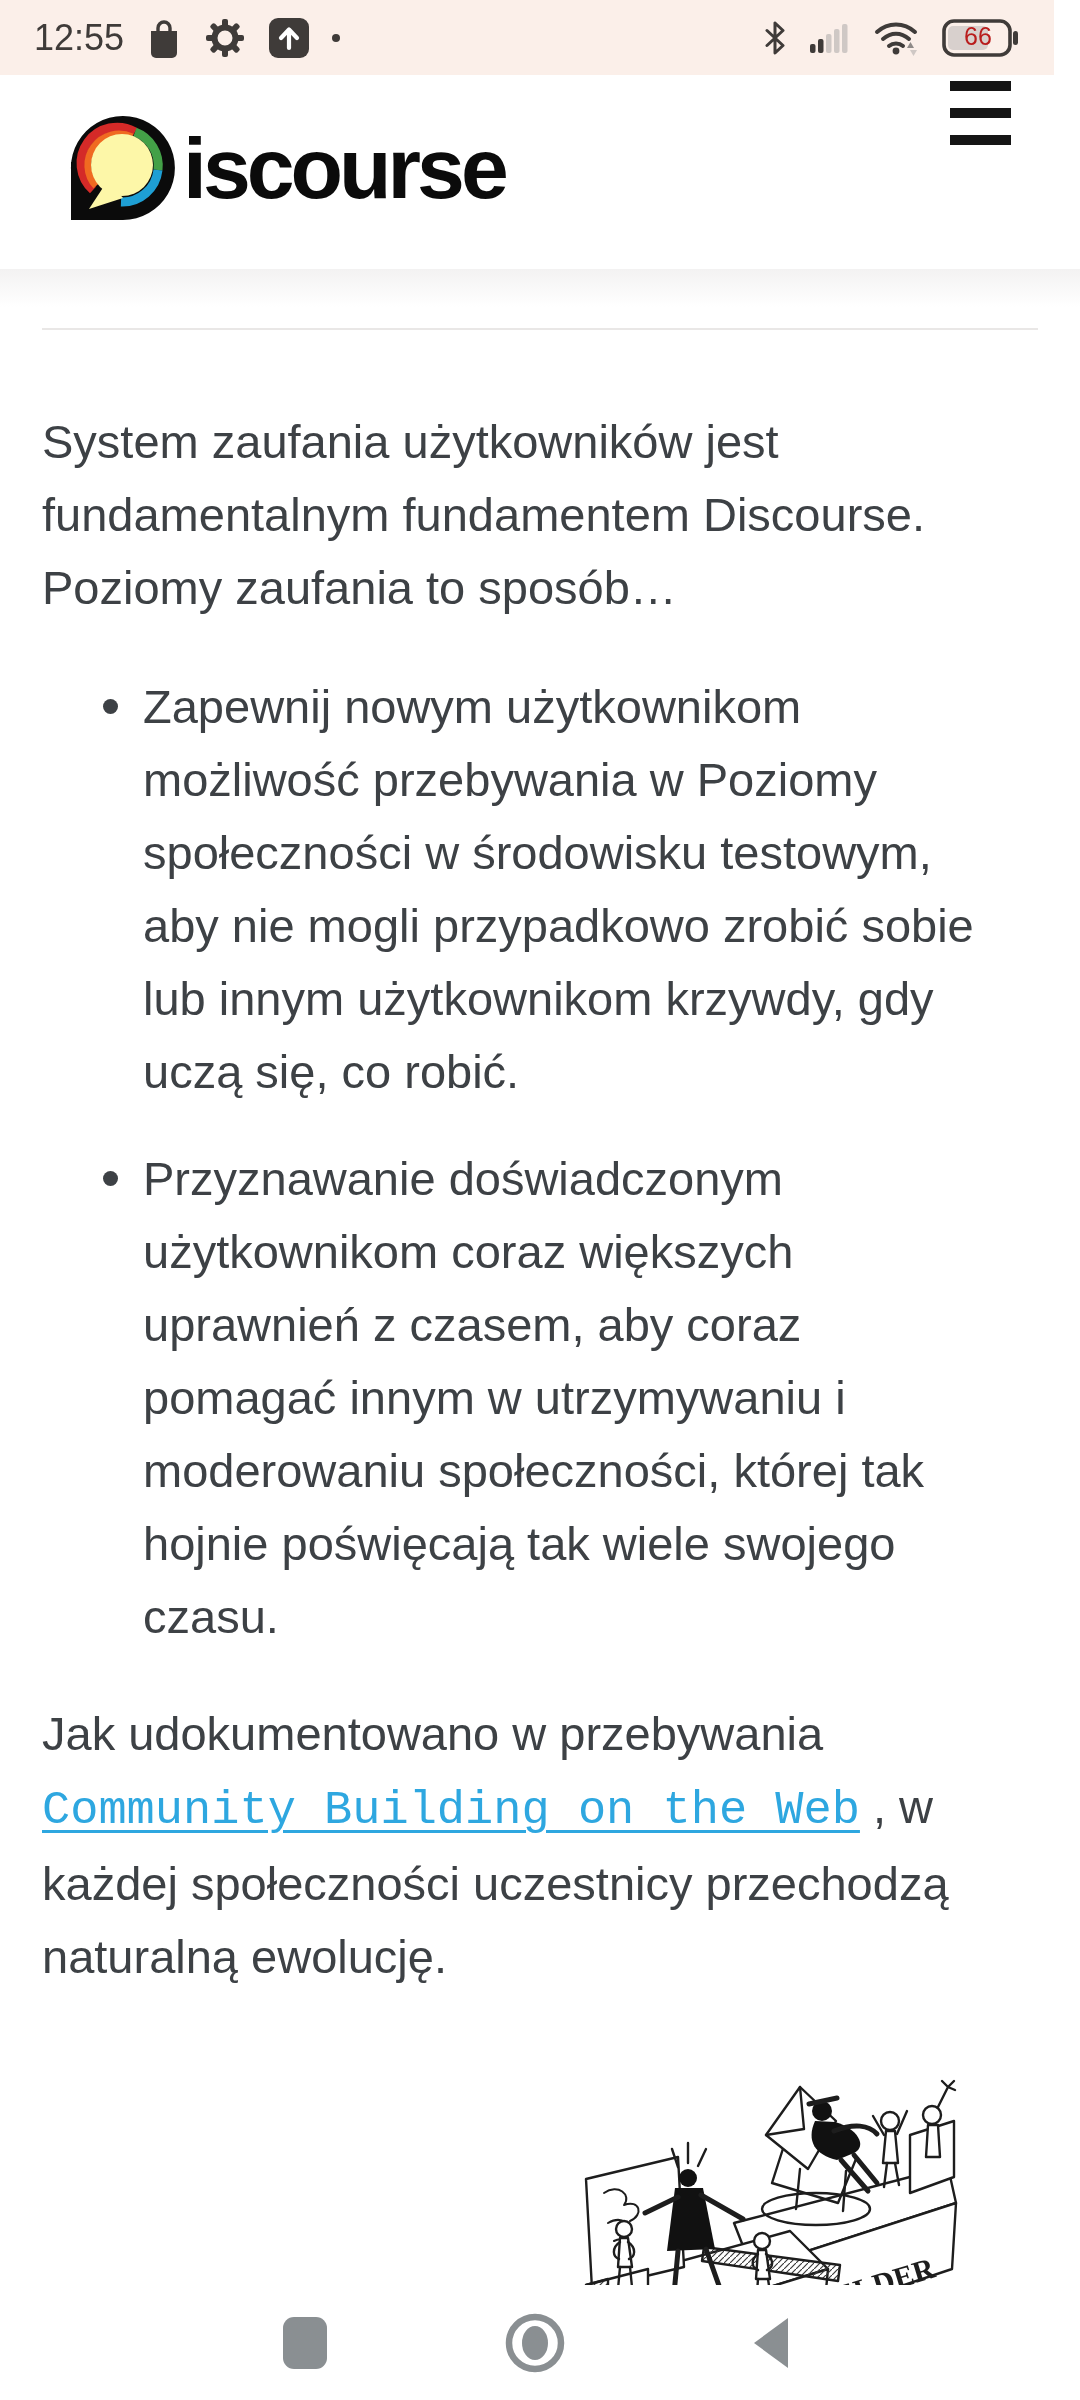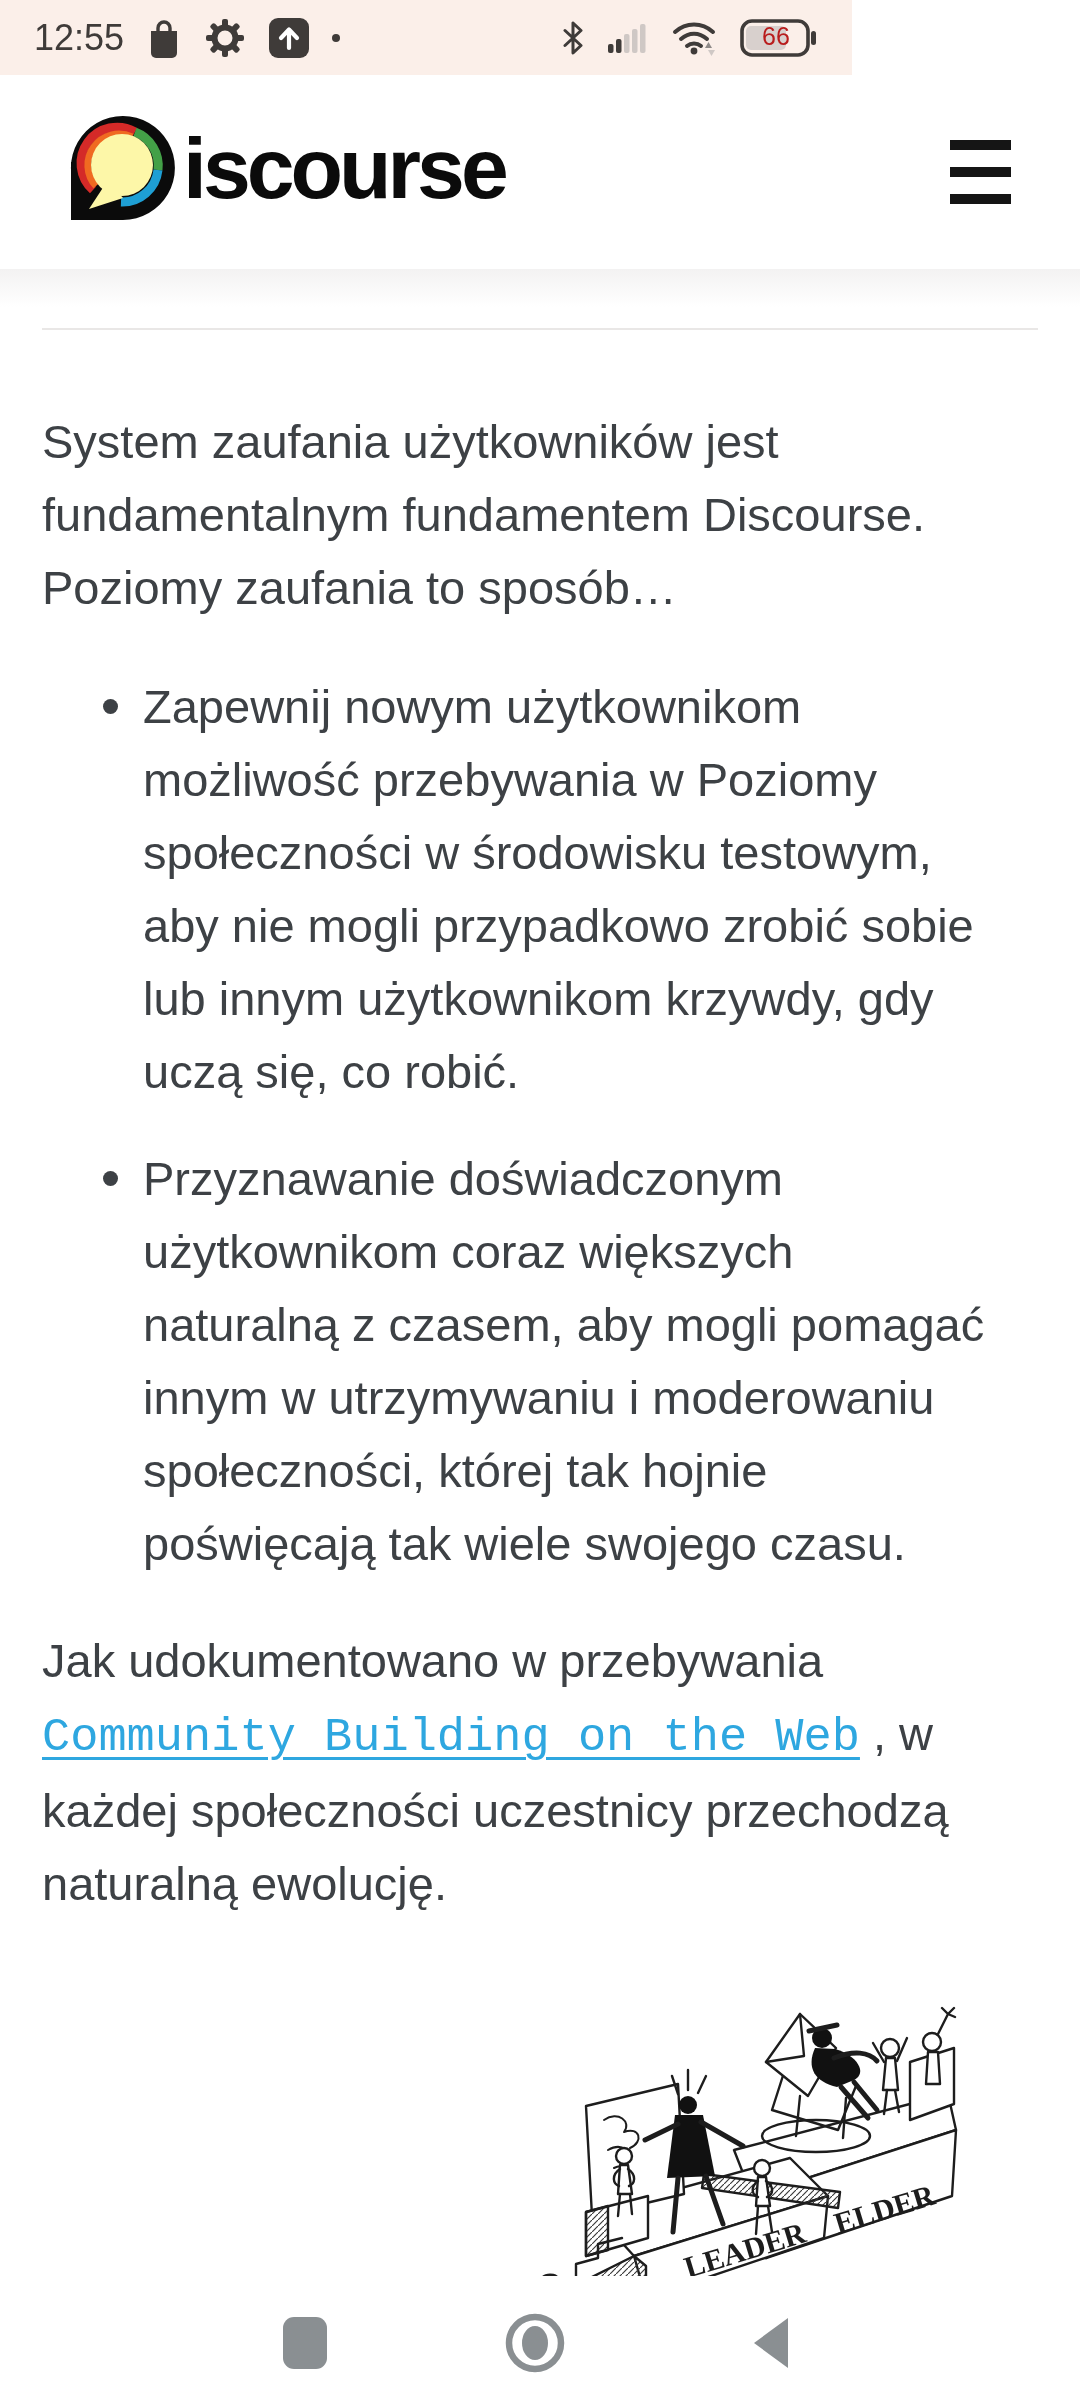--- a/index.html
+++ b/index.html
@@ -1,31 +1,31 @@
 <!DOCTYPE html>
 <html><head>
 <meta charset="utf-8">
 <style>
   html,body{margin:0;padding:0;width:1080px;height:2400px;overflow:hidden;background:#fff;
     font-family:"Liberation Sans",sans-serif;}
   .screen{position:relative;width:1080px;height:2400px;background:#fff;}
 
   
-  .statusbar{position:absolute;top:0;left:0;width:852px;height:75px;background:#fbefe9;
+  .statusbar{position:absolute;top:0;left:0;width:1054px;height:75px;background:#fbefe9;
     display:flex;align-items:center;justify-content:space-between;padding:0 34px;box-sizing:border-box;gap:17px;}
   .sb-left,.sb-right{display:flex;align-items:center;gap:22px;}
   .sb-time{font-size:36px;font-weight:500;color:#3f3b39;letter-spacing:0;}
   .sb-ic{display:flex;align-items:center;}
   .sb-dot{width:8px;height:8px;border-radius:50%;background:#3f3b39;}
   .battery-wrap{position:relative;width:78px;height:38px;}
   .battery-num{position:absolute;left:6px;top:3px;width:60px;text-align:center;font-size:25px;color:#b91c1c;}
 
   
   .header{position:absolute;top:75px;left:0;width:1080px;height:194px;background:#fff;
-    display:flex;align-items:center;justify-content:space-between;padding:0 63px;box-sizing:border-box;}
+    display:flex;justify-content:space-between;padding:0 63px;box-sizing:border-box;}
   .header::after{content:"";position:absolute;left:0;top:194px;width:100%;height:38px;
     background:linear-gradient(#f3f2f2,rgba(255,255,255,0));pointer-events:none;}
   .brand{display:flex;align-items:center;cursor:pointer;}
   .wordmark{font-family:"Liberation Sans",sans-serif;font-weight:700;font-size:86px;
     letter-spacing:-4px;color:#0b0b0b;margin-left:4px;transform:translateY(-4px);}
   .hamburger{display:flex;flex-direction:column;gap:17px;cursor:pointer;padding:6px;}
   .hamburger span{display:block;width:61px;height:10px;background:#151515;}
 
   
   .content{position:absolute;top:269px;left:0;width:1028px;padding:0 42px;box-sizing:border-box;
@@ -145,21 +145,21 @@
     </div>
   </div>
 
   <div class="content">
     <hr class="rule">
 
     <p class="p1">System zaufania użytkowników jest fundamentalnym fundamentem Discourse. Poziomy zaufania to sposób…</p>
 
     <ul class="bullets">
       <li>Zapewnij nowym użytkownikom możliwość przebywania w Poziomy społeczności w środowisku testowym, aby nie mogli przypadkowo zrobić sobie lub innym użytkownikom krzywdy, gdy uczą się, co robić.</li>
-      <li>Przyznawanie doświadczonym użytkownikom coraz większych naturalną z czasem, aby mogli pomagać innym w utrzymywaniu i moderowaniu społeczności, której tak hojnie poświęcają tak wiele swojego czasu.</li>
+      <li>Przyznawanie doświadczonym użytkownikom coraz większych uprawnień z czasem, aby coraz pomagać innym w utrzymywaniu i moderowaniu społeczności, której tak hojnie poświęcają tak wiele swojego czasu.</li>
     </ul>
 
     <p class="p2"><span>Jak udokumentowano w przebywania </span><a>Community Building on the Web</a><span> , w każdej społeczności uczestnicy przechodzą naturalną ewolucję.</span></p>
 
     <div class="figure">
       <svg width="420" height="300" viewBox="0 0 420 300">
         <defs>
           <pattern id="ht" patternUnits="userSpaceOnUse" width="6" height="6">
             <path d="M0,6 L6,0" stroke="#3a3a3a" stroke-width="1.2"></path>
           </pattern>

